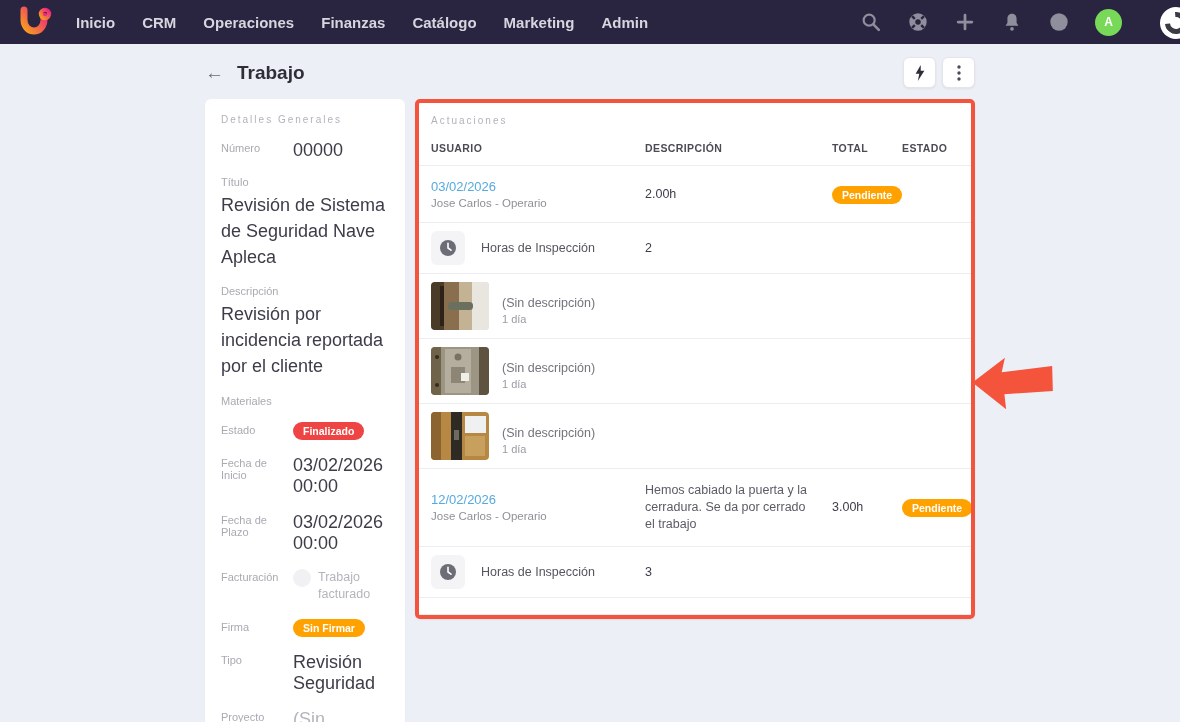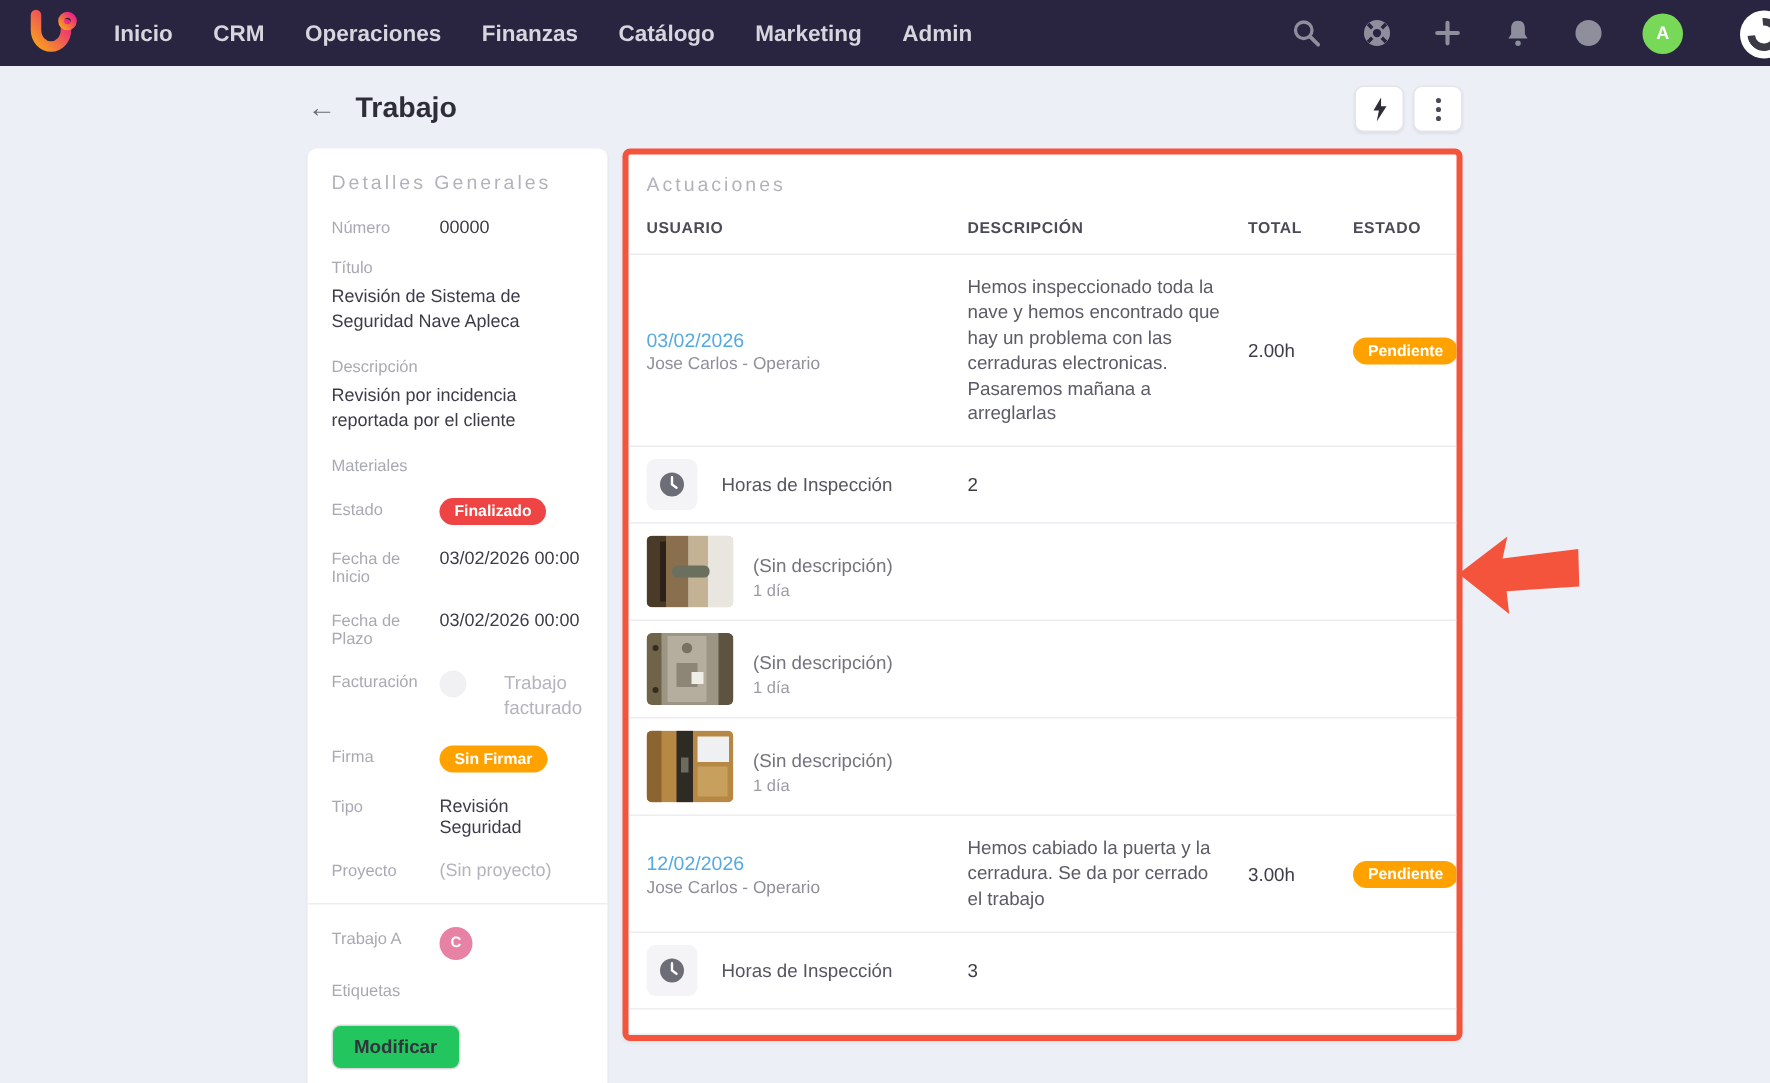--- a/index.html
+++ b/index.html
@@ -43,37 +43,37 @@
     box-shadow:0 1px 2px rgba(40,40,70,.08);
   }
   .columns { display:flex; gap:10px; align-items:flex-start; }
   .col-left { width:200px; flex-shrink:0; }
   .col-right { width:560px; flex-shrink:0; }
   .card {
     background:#fff; border-radius:6px; box-shadow:0 1px 2px rgba(40,40,70,.06);
     margin-bottom:11px;
   }
   .card-pad { padding:15px 16px; }
-  .card-heading { font-size:13px; color:#b2b2bc; letter-spacing:2px; }
+  .card-heading { font-size:10px; color:#b2b2bc; letter-spacing:2px; }
   
   .f-inline { display:flex; align-items:flex-start; margin-top:15px; }
   .f-stack  { margin-top:15px; }
   .lbl { font-size:11px; color:#a9a9b3; }
   .f-inline .lbl { width:72px; flex-shrink:0; padding-top:2px; }
-  .val { font-size:12px; color:#3d3d49; }
+  .val { font-size:18px; color:#3d3d49; }
   .f-stack .val { margin-top:4px; line-height:1.45; }
   .muted { color:#b4b4be; }
   .badge {
     display:inline-block; padding:3px 10px; border-radius:11px; color:#fff;
     font-size:10.5px; font-weight:bold;
   }
   .badge.green  { background:#ef4444; }
   .badge.orange { background:#ffa200; }
   .check-circle { width:18px; height:18px; border-radius:50%; background:#f1f1f4; flex-shrink:0; cursor:pointer; }
-  .fact-row { display:flex; gap:25px; }
+  .fact-row { display:flex; gap:7px; }
   .fact-text { font-size:12.5px; color:#b4b4be; line-height:1.4; }
   .divider-full { border-top:1px solid #ececf1; margin:15px -16px 0; }
   .avatar-c {
     width:22px; height:22px; border-radius:50%; background:#e882a5; color:#fff;
     font-size:10px; font-weight:bold; display:flex; align-items:center; justify-content:center;
   }
   .btn {
     display:inline-block; background:#22c55e; border:1px solid #d9d9e0; border-radius:6px;
     padding:7px 14px; font-size:12.5px; font-weight:bold; color:#33333d; cursor:pointer;
   }
@@ -285,21 +285,20 @@
           <span>DESCRIPCIÓN</span>
           <span>TOTAL</span>
           <span>ESTADO</span>
         </div>
 
         <div class="main-row">
           <div>
             <div class="date-link">03/02/2026</div>
             <div class="user-name">Jose Carlos - Operario</div>
           </div>
-          <div class="desc">Hemos inspeccionado toda la nave y hemos encontrado que hay un problema con las cerraduras electronicas. Pasaremos mañana a arreglarlas</div>
           <div class="total">2.00h</div>
           <div><span class="badge orange">Pendiente</span></div>
         </div>
 
         <div class="hours-row">
           <div class="hours-left">
             <span class="chip">
               <svg width="20" height="20" viewBox="0 0 20 20">
                 <circle cx="10" cy="10" r="8" fill="#6d6d78"></circle>
                 <path d="M10 5.2v4.8l3 2.2" fill="none" stroke="#fff" stroke-width="1.6" stroke-linecap="round"></path>

